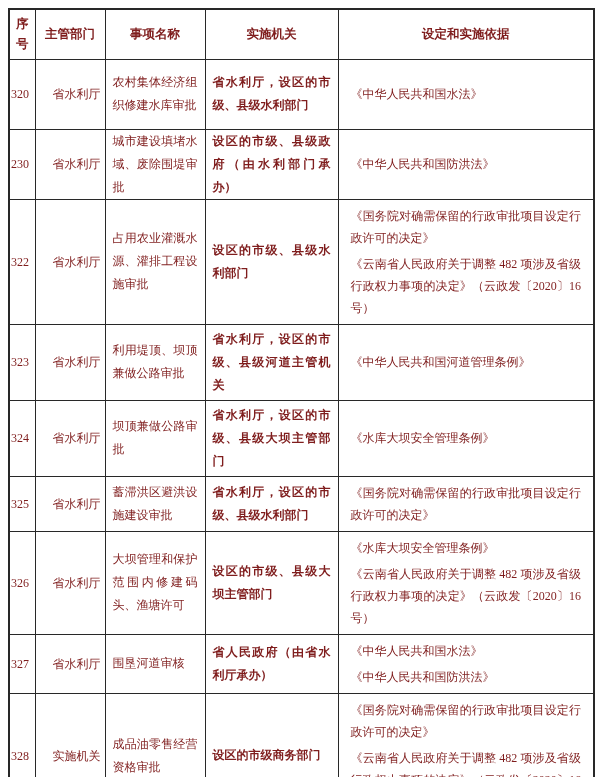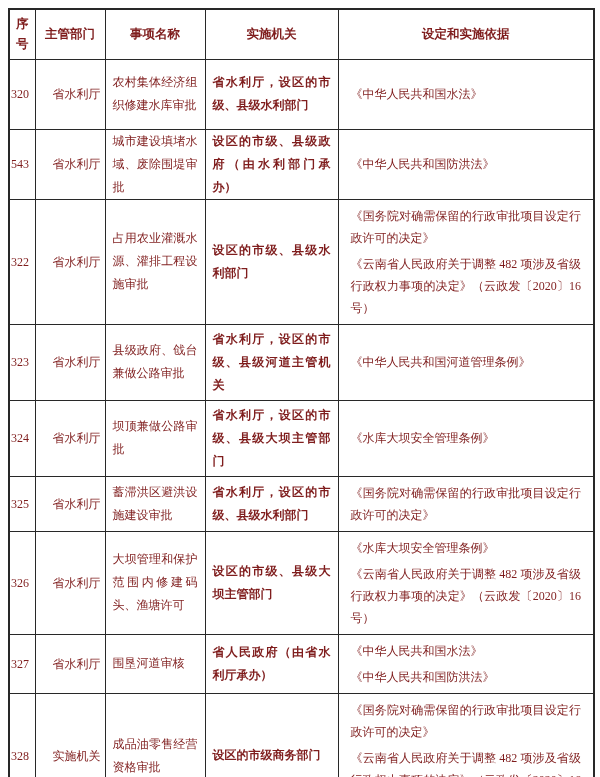--- a/index.html
+++ b/index.html
@@ -100,42 +100,42 @@
       <tr style="height:70px">
         <td class="c-no">320</td>
         <td class="c-dept">省水利厅</td>
         <td class="c-item">农村集体经济组织修建水库审批</td>
         <td class="c-agency">省水利厅，设区的市级、县级水利部门</td>
         <td class="c-basis">
           <div class="basis-entry">《中华人民共和国水法》</div>
         </td>
       </tr>
       <tr style="height:70px">
-        <td class="c-no">543</td>
+        <td class="c-no">230</td>
         <td class="c-dept">省水利厅</td>
         <td class="c-item">城市建设填堵水域、废除围堤审批</td>
         <td class="c-agency">设区的市级、县级政府（由水利部门承办）</td>
         <td class="c-basis">
           <div class="basis-entry">《中华人民共和国防洪法》</div>
         </td>
       </tr>
       <tr style="height:112px">
         <td class="c-no">322</td>
         <td class="c-dept">省水利厅</td>
         <td class="c-item">占用农业灌溉水源、灌排工程设施审批</td>
         <td class="c-agency">设区的市级、县级水利部门</td>
         <td class="c-basis">
           <div class="basis-entry">《国务院对确需保留的行政审批项目设定行政许可的决定》</div>
           <div class="basis-entry">《云南省人民政府关于调整 482 项涉及省级行政权力事项的决定》（云政发〔2020〕16 号）</div>
         </td>
       </tr>
       <tr style="height:76px">
         <td class="c-no">323</td>
         <td class="c-dept">省水利厅</td>
-        <td class="c-item">县级政府、戗台兼做公路审批</td>
+        <td class="c-item">利用堤顶、坝顶兼做公路审批</td>
         <td class="c-agency">省水利厅，设区的市级、县级河道主管机关</td>
         <td class="c-basis">
           <div class="basis-entry">《中华人民共和国河道管理条例》</div>
         </td>
       </tr>
       <tr style="height:76px">
         <td class="c-no">324</td>
         <td class="c-dept">省水利厅</td>
         <td class="c-item">坝顶兼做公路审批</td>
         <td class="c-agency">省水利厅，设区的市级、县级大坝主管部门</td>

